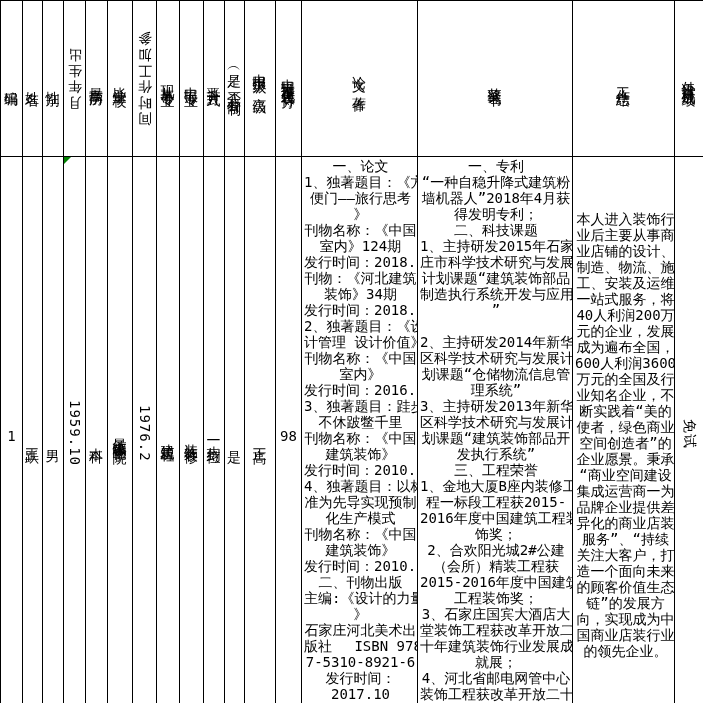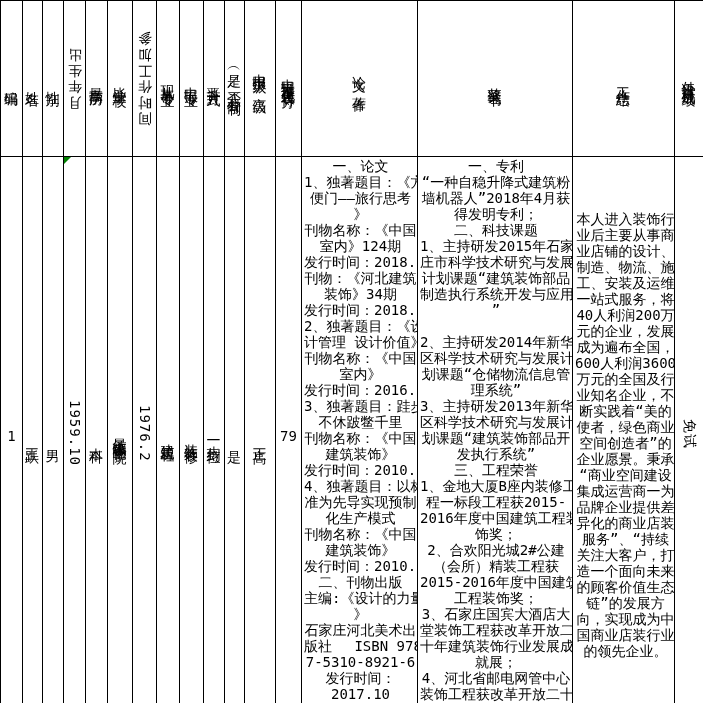--- a/index.html
+++ b/index.html
@@ -101,21 +101,21 @@
       <span class="sideways">1959.10</span>
     </td>
     <td><span class="vtext">本科</span></td>
     <td><span class="vtext">景德镇陶瓷学院</span></td>
     <td><span class="sideways">1976.2</span></td>
     <td><span class="vtext">建筑工程</span></td>
     <td><span class="vtext">装饰装修</span></td>
     <td><span class="vtext">一步到位</span></td>
     <td><span class="vtext">是</span></td>
     <td><span class="vtext">正高</span></td>
-    <td><span class="hnum">79</span></td>
+    <td><span class="hnum">98</span></td>
     <td class="top">
           <div class="longtext papers-lh">一、论文
 1、独著题目：《方
 便门——旅行思考
 》
 刊物名称：《中国
 室内》124期
 发行时间：2018.5
 刊物：《河北建筑
 装饰》34期

